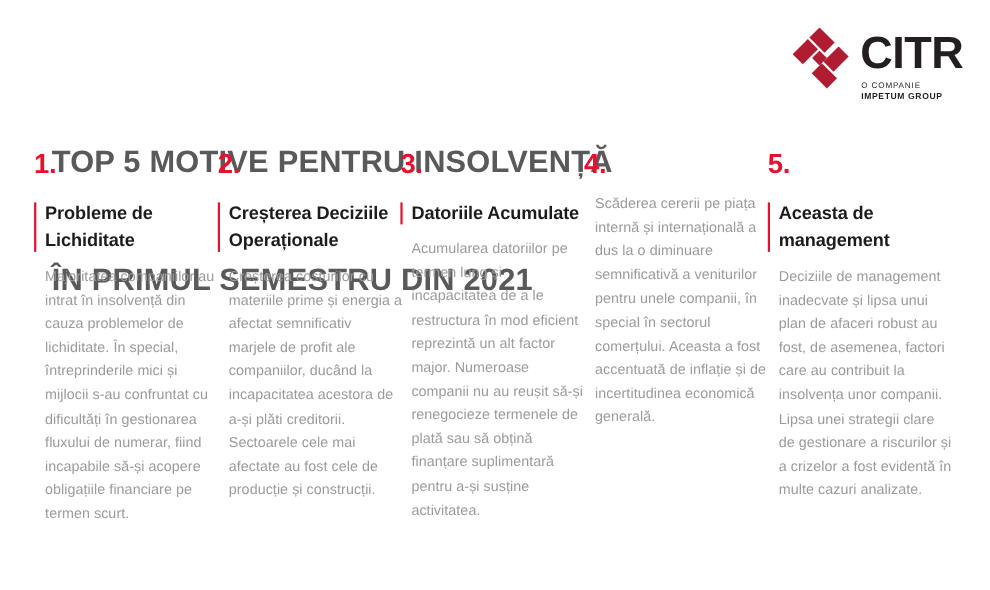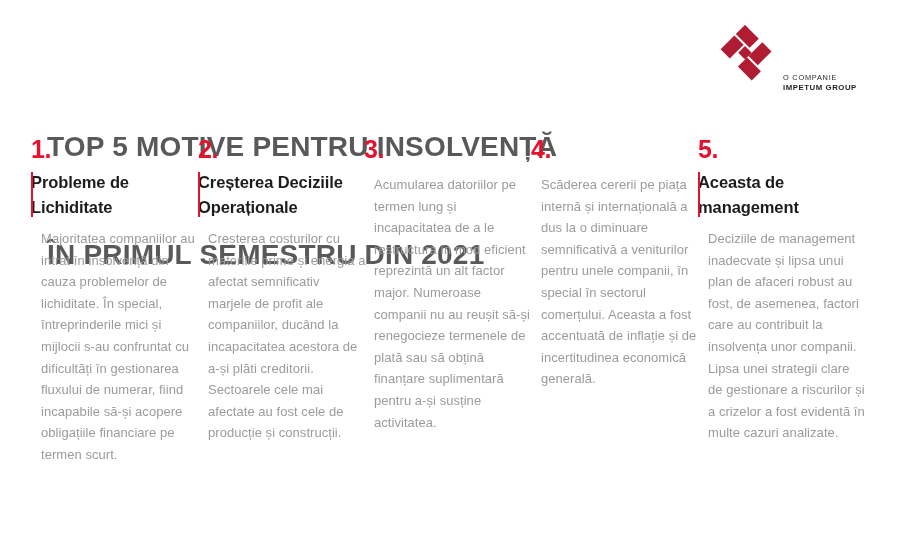--- a/index.html
+++ b/index.html
@@ -108,21 +108,22 @@
     font-size: 25px;
     line-height: 26px;
     font-weight: bold;
     color: #e8102c;
     letter-spacing: -0.3px;
     height: 30px;
   }
 
   .col-head-wrap {
     position: relative;
-    margin-top: 4px;
+    padding-left: 10px;
+    margin-top: 16px;
   }
   .col-rule {
     position: absolute;
     left: 0;
     top: 2px;
     bottom: 3px;
     width: 2px;
     background: #e8102c;
   }
   .col-heading {
@@ -157,20 +158,21 @@
       <svg viewBox="0 0 62 62" width="62" height="62" aria-hidden="true">
         <g transform="rotate(45 31 31)">
           <rect x="9" y="9" width="19.5" height="13" fill="#b01c31"></rect>
           <rect x="9" y="24" width="13" height="19.5" fill="#b01c31"></rect>
           <rect x="33.5" y="9" width="13" height="19.5" fill="#b01c31"></rect>
           <rect x="33.5" y="30.5" width="19.5" height="13" fill="#b01c31"></rect>
           <rect x="24" y="24" width="9.5" height="9.5" fill="#b01c31"></rect>
         </g>
       </svg>
     </div>
+    <div id="logo-wordmark">CITR</div>
     <div id="logo-sub">
       <div id="logo-sub-line1">O COMPANIE</div>
       <div id="logo-sub-line2">IMPETUM GROUP</div>
     </div>
   </div>
 
 </div>
 
 <div id="columns">
 
@@ -187,20 +189,24 @@
     <div class="col-number">2.</div>
     <div class="col-head-wrap">
       <span class="col-rule"></span>
       <div class="col-heading">Creșterea Deciziile Operaționale</div>
     </div>
     <div class="col-body">Creșterea costurilor cu materiile prime și energia a afectat semnificativ marjele de profit ale companiilor, ducând la incapacitatea acestora de a-și plăti creditorii. Sectoarele cele mai afectate au fost cele de producție și construcții.</div>
   </div>
 
   <div class="column col-2">
     <div class="col-number">3.</div>
+    <div class="col-head-wrap">
+      <span class="col-rule"></span>
+      <div class="col-heading">Datoriile Acumulate</div>
+    </div>
     <div class="col-body">Acumularea datoriilor pe termen lung și incapacitatea de a le restructura în mod eficient reprezintă un alt factor major. Numeroase companii nu au reușit să-și renegocieze termenele de plată sau să obțină finanțare suplimentară pentru a-și susține activitatea.</div>
   </div>
 
   <div class="column col-3">
     <div class="col-number">4.</div>
     <div class="col-body">Scăderea cererii pe piața internă și internațională a dus la o diminuare semnificativă a veniturilor pentru unele companii, în special în sectorul comerțului. Aceasta a fost accentuată de inflație și de incertitudinea economică generală.</div>
   </div>
 
   <div class="column col-4">
     <div class="col-number">5.</div>

